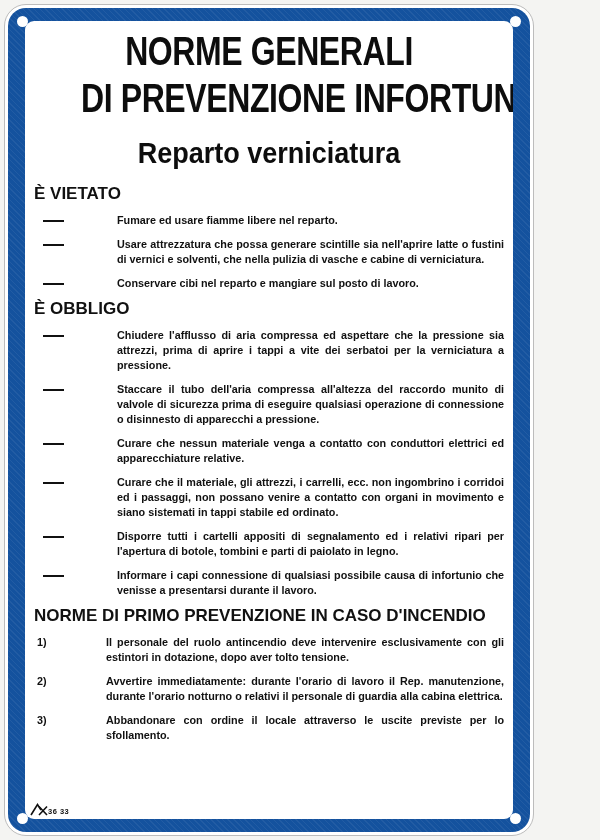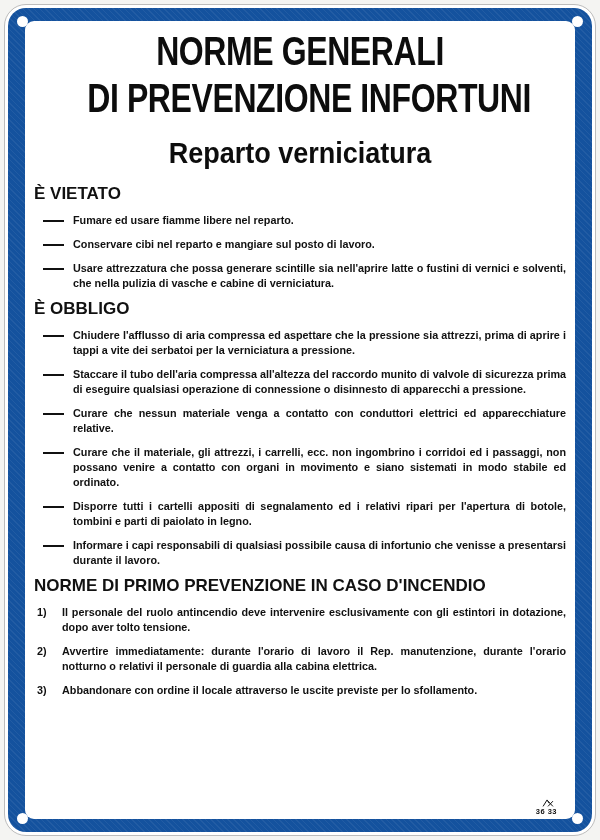--- a/index.html
+++ b/index.html
@@ -3,21 +3,21 @@
 <meta charset="utf-8">
 <style>
   html,body{margin:0;padding:0;}
   body{
     width:600px;height:840px;position:relative;
     background:#f4f4f2;
     font-family:"Liberation Sans","DejaVu Sans",sans-serif;
     -webkit-font-smoothing:antialiased;
   }
   .sign{
-    position:absolute;left:4px;top:4px;width:592px;height:832px;
+    position:absolute;left:4px;top:4px;width:530px;height:832px;
     background:#fff;border:1px solid #bcbcbc;border-radius:22px;
     box-sizing:border-box;
   }
   .blue-frame{
     position:absolute;inset:3px;border-radius:18px;
     background:var(--frame-blue,#14529e);
     background-image:repeating-linear-gradient(45deg,rgba(255,255,255,0.06) 0 1px,transparent 1px 4px);
   }
   .screw{position:absolute;width:11px;height:11px;border-radius:50%;background:#fff;}
   .screw.tl{left:9px;top:8px}
@@ -30,29 +30,29 @@
     padding:0 9px;color:#111;font-weight:bold;overflow:hidden;
   }
   .title{text-align:center;font-size:40px;line-height:47px;margin-top:7px;letter-spacing:-0.5px;color:#0d0d0d;}
   .title .tline{display:block;transform:scaleX(0.80);transform-origin:50% 50%;white-space:nowrap;}
   .subtitle{
     text-align:center;font-size:30px;line-height:33px;margin-top:14px;
     transform:scaleX(0.90);transform-origin:50% 50%;white-space:nowrap;color:#0d0d0d;
   }
   .sec-heading{font-size:17px;line-height:18px;margin:9px 0 10px 0;}
   .sec-heading.first{margin-top:16px;}
-  .item{display:flex;margin:0 0 9px 0;font-size:10.8px;line-height:15px;}
+  .item{display:flex;margin:0 0 9px 0;font-size:10.8px;line-height:15px;gap:44px;}
   .item:last-of-type{margin-bottom:7px;}
   .dash{flex:0 0 39px;position:relative;}
   .dash::after{content:"";position:absolute;left:9px;top:6.5px;width:21px;height:2px;background:#111;}
   .num{flex:0 0 28px;padding-left:3px;box-sizing:border-box;}
   .text{flex:1;text-align:justify;}
   .footer{
     position:absolute;left:0;right:18px;bottom:3px;height:17px;
-    display:flex;justify-content:flex-start;align-items:flex-end;flex-direction:column;
+    display:flex;justify-content:flex-start;align-items:flex-end;
   }
   .logo{width:18px;height:13px;display:block;margin-left:5px;}
   .code{font-size:7.5px;letter-spacing:0.5px;}
 </style>
 </head>
 <body>
 
 <div class="sign">
   <div class="blue-frame">
     <div class="screw tl"></div>
@@ -69,52 +69,52 @@
       <div class="subtitle">Reparto verniciatura</div>
 
       <div class="sec-heading first">È VIETATO</div>
 
       <div class="item">
         <span class="dash"></span>
         <span class="text">Fumare ed usare fiamme libere nel reparto.</span>
       </div>
       <div class="item">
         <span class="dash"></span>
-        <span class="text">Conservare cibi nel reparto e mangiare sul posto di lavoro.</span>
+        <span class="text">Usare attrezzatura che possa generare scintille sia nell'aprire latte o fustini di vernici e solventi, che nella pulizia di vasche e cabine di verniciatura.</span>
       </div>
       <div class="item">
         <span class="dash"></span>
-        <span class="text">Usare attrezzatura che possa generare scintille sia nell'aprire latte o fustini di vernici e solventi, che nella pulizia di vasche e cabine di verniciatura.</span>
+        <span class="text">Conservare cibi nel reparto e mangiare sul posto di lavoro.</span>
       </div>
 
       <div class="sec-heading">È OBBLIGO</div>
 
       <div class="item">
         <span class="dash"></span>
         <span class="text">Chiudere l'afflusso di aria compressa ed aspettare che la pressione sia attrezzi, prima di aprire i tappi a vite dei serbatoi per la verniciatura a pressione.</span>
       </div>
       <div class="item">
         <span class="dash"></span>
         <span class="text">Staccare il tubo dell'aria compressa all'altezza del raccordo munito di valvole di sicurezza prima di eseguire qualsiasi operazione di connessione o disinnesto di apparecchi a pressione.</span>
       </div>
       <div class="item">
         <span class="dash"></span>
         <span class="text">Curare che nessun materiale venga a contatto con conduttori elettrici ed apparecchiature relative.</span>
       </div>
       <div class="item">
         <span class="dash"></span>
-        <span class="text">Curare che il materiale, gli attrezzi, i carrelli, ecc. non ingombrino i corridoi ed i passaggi, non possano venire a contatto con organi in movimento e siano sistemati in modo stabile ed ordinato.</span>
+        <span class="text">Curare che il materiale, gli attrezzi, i carrelli, ecc. non ingombrino i corridoi ed i passaggi, non possano venire a contatto con organi in movimento e siano sistemati in tappi stabile ed ordinato.</span>
       </div>
       <div class="item">
         <span class="dash"></span>
         <span class="text">Disporre tutti i cartelli appositi di segnalamento ed i relativi ripari per l'apertura di botole, tombini e parti di paiolato in legno.</span>
       </div>
       <div class="item">
         <span class="dash"></span>
-        <span class="text">Informare i capi responsabili di qualsiasi possibile causa di infortunio che venisse a presentarsi durante il lavoro.</span>
+        <span class="text">Informare i capi connessione di qualsiasi possibile causa di infortunio che venisse a presentarsi durante il lavoro.</span>
       </div>
 
       <div class="sec-heading">NORME DI PRIMO PREVENZIONE IN CASO D'INCENDIO</div>
 
       <div class="item">
         <span class="num">1)</span>
         <span class="text">Il personale del ruolo antincendio deve intervenire esclusivamente con gli estintori in dotazione, dopo aver tolto tensione.</span>
       </div>
       <div class="item">
         <span class="num">2)</span>

